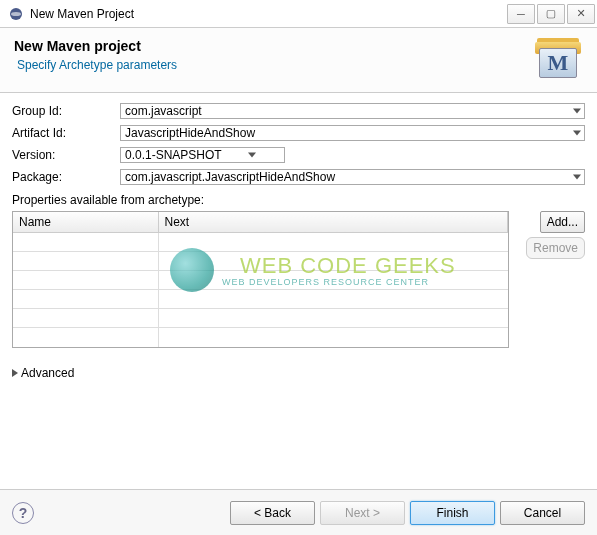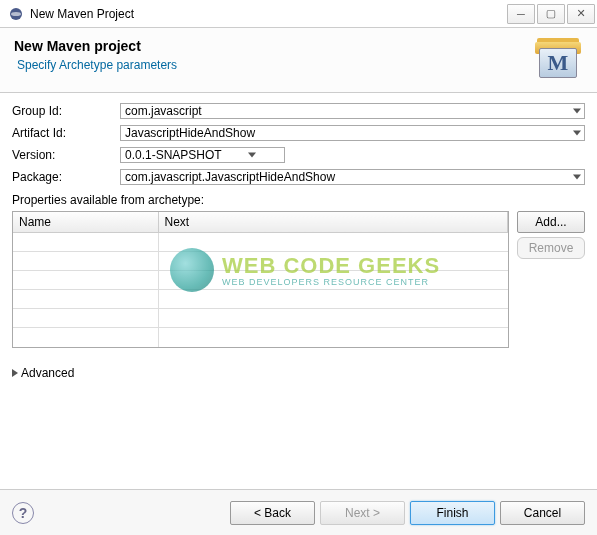--- a/index.html
+++ b/index.html
@@ -34,28 +34,28 @@
     
     .props-label { font-size: 12px; margin: 8px 0 4px 0; }
     .props-row { display: flex; gap: 8px; }
     .props-table-wrap { flex: 1; border: 1px solid #aaa; }
     .props-table { width: 100%; border-collapse: collapse; table-layout: fixed; }
     .props-table th { background: linear-gradient(#fdfdfd, #ececec); border: 1px solid #ccc; border-top: none; padding: 3px 6px; text-align: left; font-weight: normal; font-size: 12px; height: 20px; }
     .props-table th:first-child { border-left: none; width: 145px; }
     .props-table td { border: 1px solid #ddd; border-left: none; height: 19px; padding: 2px 6px; font-size: 12px; }
     .props-table td:last-child { border-right: none; }
     .props-table tr:last-child td { border-bottom: none; }
-    .props-buttons { display: flex; flex-direction: column; gap: 4px; width: 68px; }
+    .props-buttons { display: flex; flex-direction: column; gap: 4px; width: 68px; align-items: flex-end; }
     .small-btn { border: 1px solid #999; background: linear-gradient(#fdfdfd, #e8e8e8); padding: 2px 6px; font-size: 12px; height: 22px; border-radius: 2px; }
     .small-btn.disabled { color: #999; border-color: #ccc; background: #f5f5f5; border-radius: 6px; }
     
     
     .watermark { position: absolute; top: 248px; left: 170px; pointer-events: none; opacity: 0.72; display: flex; align-items: center; gap: 8px; }
     .wm-globe { width: 44px; height: 44px; border-radius: 50%; background: radial-gradient(circle at 35% 35%, #7fd4d4, #2fa39c 60%, #1c7a74); position: relative; }
-    .wm-txt1 { font-size: 22px; font-weight: 700; letter-spacing: 1px; color: #6bb840; font-family: Arial, sans-serif; }
+    .wm-txt1 { font-size: 22px; font-weight: 400; letter-spacing: 1px; color: #6bb840; font-family: Arial, sans-serif; margin-left: 18px; }
     .wm-txt1 .g { color: #a5cc3b; }
     .wm-txt2 { font-size: 9px; color: #39a49c; letter-spacing: 1px; margin-top: -2px; }
     
     
     .advanced { margin-top: 18px; display: flex; align-items: center; gap: 3px; font-size: 12px; }
     .adv-arrow { width: 0; height: 0; border-top: 4px solid transparent; border-bottom: 4px solid transparent; border-left: 6px solid #555; }
     
     
     .bottom-bar { position: absolute; bottom: 0; left: 0; right: 0; height: 46px; border-top: 1px solid #ccc; display: flex; align-items: center; padding: 0 12px; gap: 5px; background: #f7f7f7; }
     .help-icon { width: 22px; height: 22px; border: 1.5px solid #88a; border-radius: 50%; display: flex; align-items: center; justify-content: center; color: #668; font-size: 14px; font-weight: bold; margin-right: auto; }

